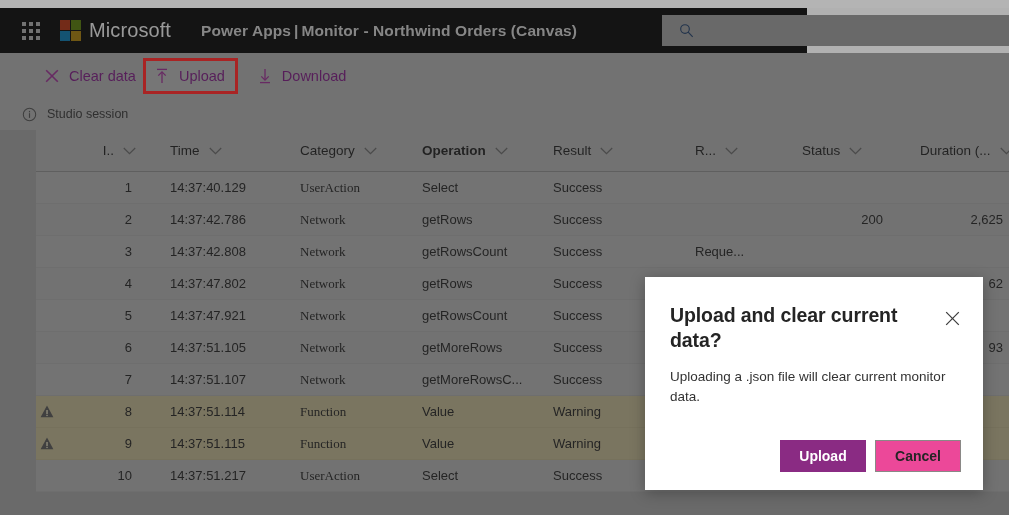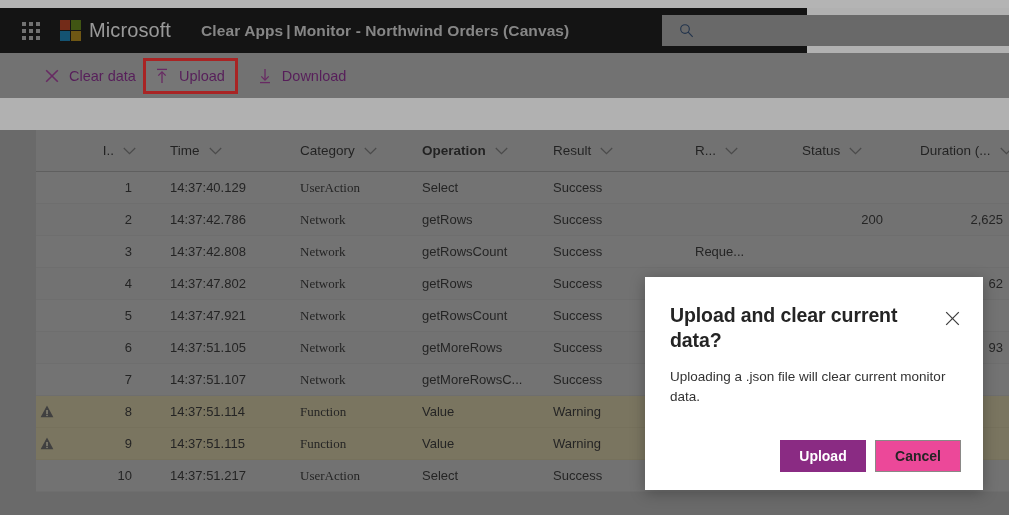--- a/index.html
+++ b/index.html
@@ -290,21 +290,21 @@
 
     <div class="mslogo">
       <i></i>
         <i></i>
         <i></i>
         <i></i>
     </div>
     <div class="ms-word">Microsoft</div>
 
     <div class="apptitle">
-      <span>Clear Apps</span><span class="sep">|</span><span>Monitor - Northwind Orders (Canvas)</span>
+      <span>Power Apps</span><span class="sep">|</span><span>Monitor - Northwind Orders (Canvas)</span>
     </div>
   </div>
 
   <div class="searchwrap">
     <svg class="search-icon" viewBox="0 0 16 16">
       <circle cx="6.4" cy="6.4" r="4.6" fill="none" stroke="#1f3a5f" stroke-width="1.2"></circle>
       <line x1="9.8" y1="9.8" x2="14.6" y2="14.8" stroke="#1f3a5f" stroke-width="1.2"></line>
     </svg>
   </div>
 
@@ -330,20 +330,28 @@
     <div class="cmdbtn" style="margin-left:14px;">
       <svg class="glyph" viewBox="0 0 16 16">
         <line x1="8" y1="1" x2="8" y2="11.8" stroke="#8a2b83" stroke-width="1.3"></line>
         <polyline points="4.3,8.4 8,12.1 11.7,8.4" fill="none" stroke="#8a2b83" stroke-width="1.3"></polyline>
         <line x1="3" y1="14.6" x2="13" y2="14.6" stroke="#8a2b83" stroke-width="1.3"></line>
       </svg>
       <span>Download</span>
     </div>
   </div>
 
+  <div class="sessionbar">
+    <svg class="info-icon" viewBox="0 0 16 16">
+      <circle cx="8" cy="8" r="6.6" fill="none" stroke="#4a4a4a" stroke-width="1.1"></circle>
+      <rect x="7.4" y="6.6" width="1.2" height="5" fill="#4a4a4a"></rect>
+      <rect x="7.4" y="4.2" width="1.2" height="1.5" fill="#4a4a4a"></rect>
+    </svg>
+    <span class="session-label">Studio session</span>
+  </div>
 
   <div class="gridwrap">
     <div class="gutter"></div>
     <div class="grid">
 
       <div class="hrow">
         <div class="hcell h-flag"></div>
 
         <div class="hcell h-id">
           <span>I..</span>

